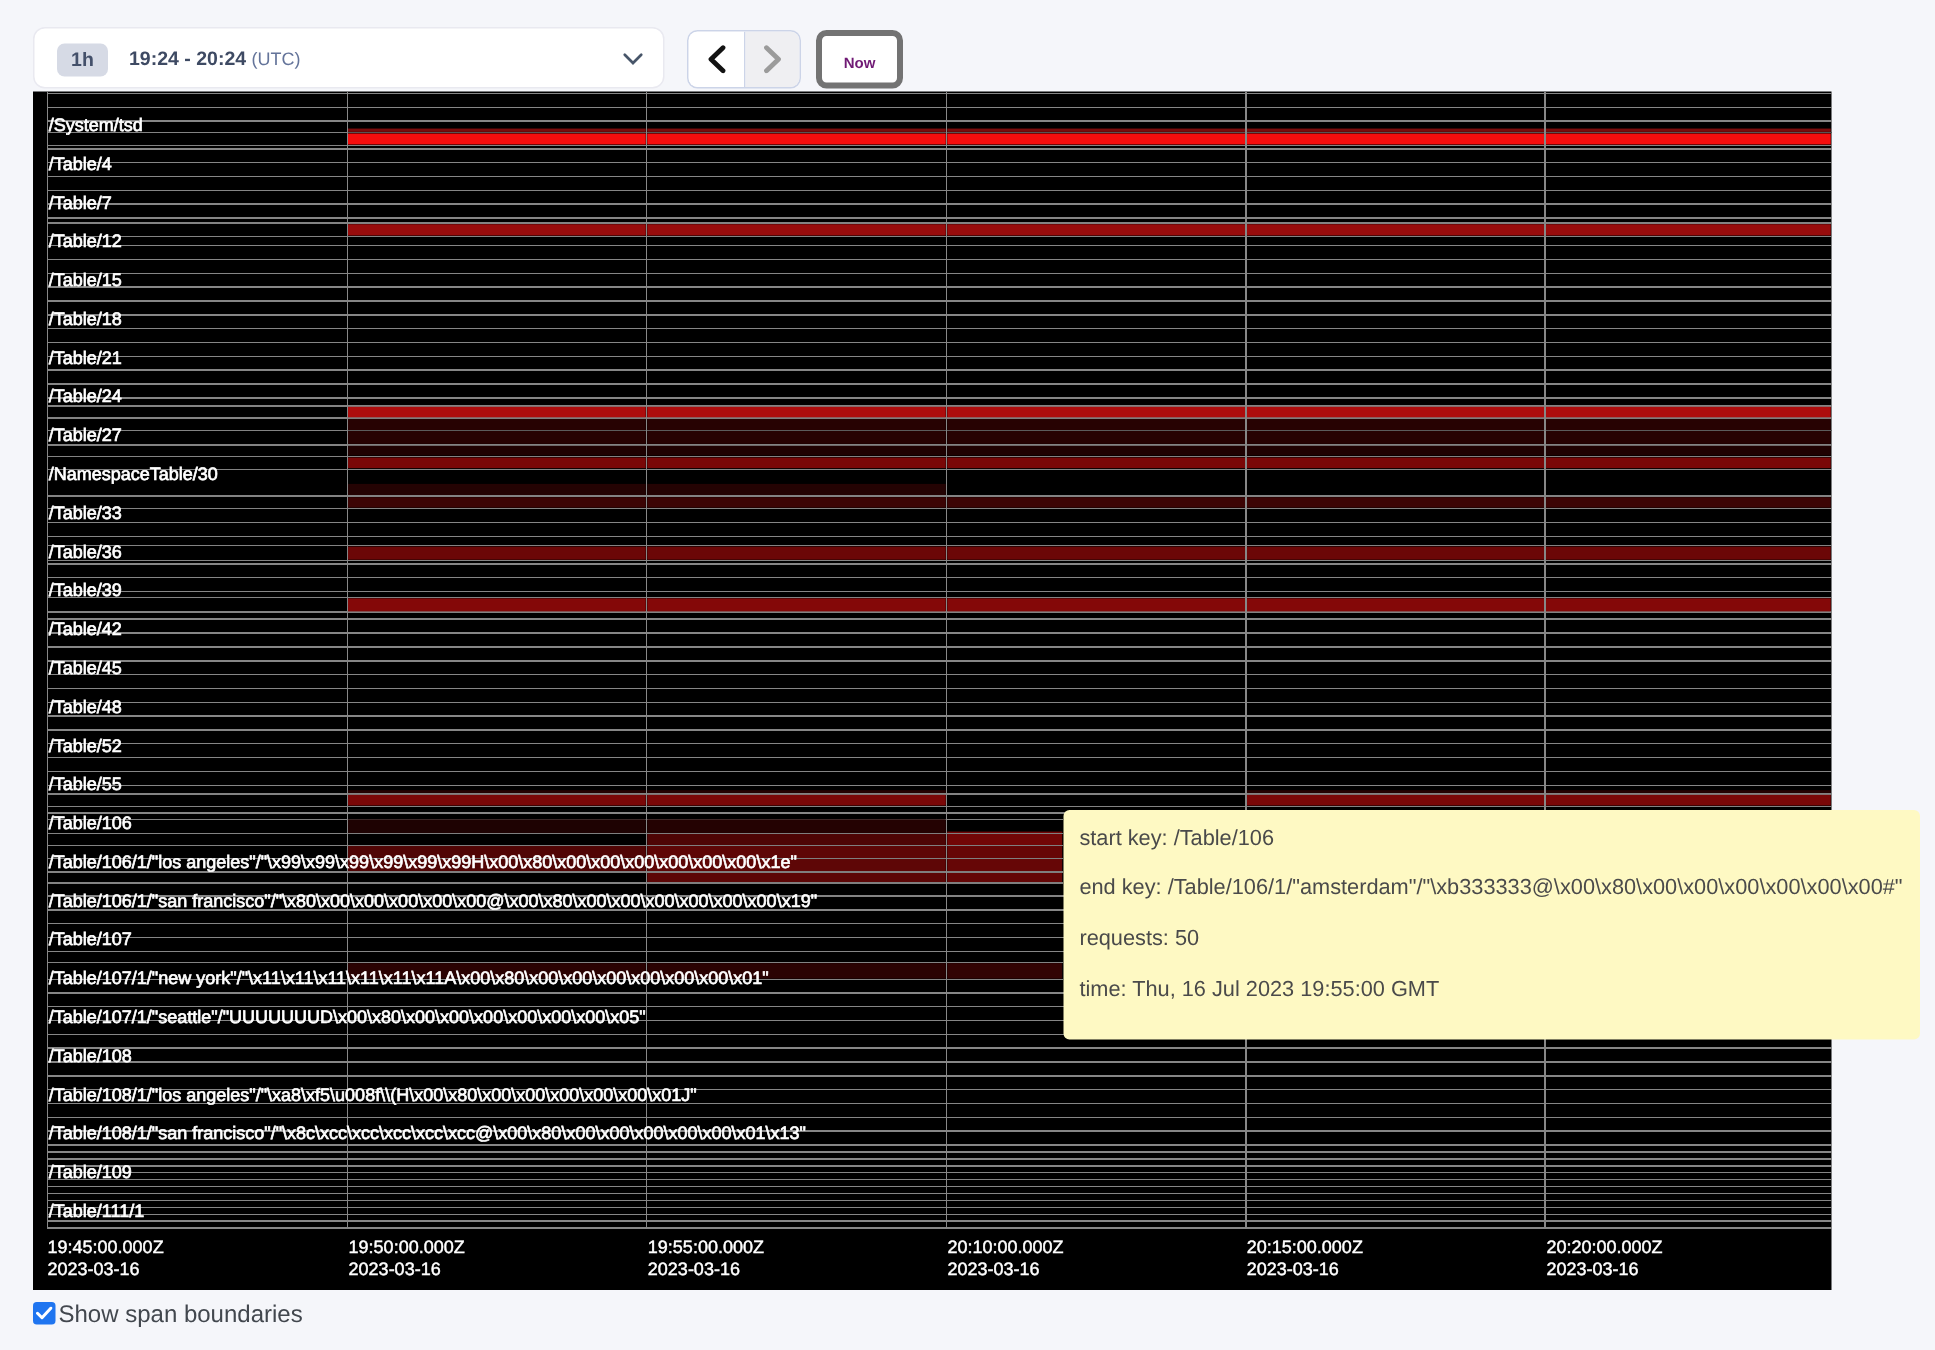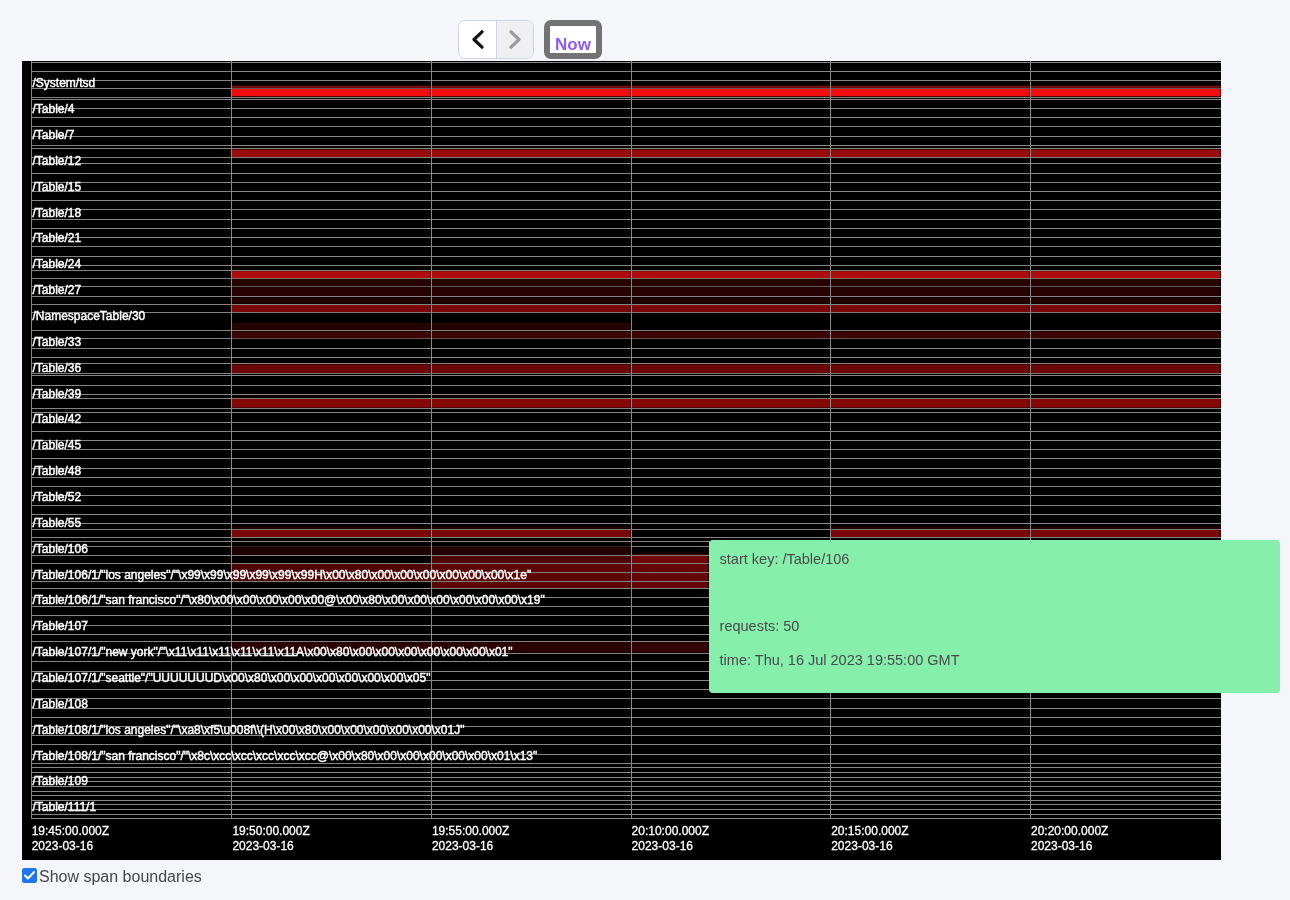--- a/index.html
+++ b/index.html
@@ -5,22 +5,22 @@
 .lbl{fill:#fff;font-size:12px;stroke:#fff;stroke-width:0.45;paint-order:stroke;font-family:"Liberation Sans",sans-serif}
 .ax{fill:#fff;font-size:12px;stroke:#fff;stroke-width:0.3;paint-order:stroke;font-family:"Liberation Sans",sans-serif}
 #selbar{position:absolute;left:22px;top:18px;width:421px;height:41px;background:#fff;border:1px solid #e9e9f0;border-radius:8px;box-sizing:border-box}
 #badge{position:absolute;left:15px;top:10px;width:34px;height:22px;background:#d6dae5;border-radius:5px;font-size:13px;font-weight:700;color:#44506a;text-align:center;line-height:22px}
 #times{position:absolute;left:63px;top:12px;font-size:13px;font-weight:700;color:#3e4a63}
 #utc{font-weight:400;font-size:12px;color:#64749a}
 #ddchev{position:absolute;right:13px;top:16px}
 #navgrp{position:absolute;left:458px;top:20px;width:76px;height:39px;border:1px solid #ccd4e8;border-radius:7px;box-sizing:border-box;overflow:hidden;display:flex}
 #navback{width:37px;height:100%;background:#fff;border-right:1px solid #ccd4e8;display:flex;align-items:center;justify-content:center}
 #navfwd{flex:1;height:100%;background:#efeff2;display:flex;align-items:center;justify-content:center}
-#nowbtn{position:absolute;left:544px;top:20px;width:58px;height:39px;background:#fff;border:6px solid #737373;border-radius:7px;box-sizing:border-box;font-size:17px;font-weight:700;color:#8b5cf6;text-align:center;line-height:37px}
-#tooltip{position:absolute;left:708.6px;top:539.8px;width:571px;height:153px;background:#86efac;border-radius:4px}
+#nowbtn{position:absolute;left:544px;top:20px;width:58px;height:39px;background:#fff;border:4px solid #737373;border-radius:7px;box-sizing:border-box;font-size:10px;font-weight:700;color:#701a75;text-align:center;line-height:37px}
+#tooltip{position:absolute;left:708.6px;top:539.8px;width:571px;height:153px;background:#fef9c3;border-radius:4px}
 .tl{position:absolute;left:11px;font-size:14.5px;color:#4a4a4a;white-space:pre}
 #cbrow{position:absolute;left:22px;top:867px;height:16px}
 #cbox{position:absolute;left:0;top:1px;width:14.5px;height:14.5px;background:#1f75f0;border-radius:2.5px;display:inline-flex;align-items:center;justify-content:center}
 #cblbl{position:absolute;left:17px;top:0.5px;font-size:16px;color:#42474e;white-space:nowrap}
 </style></head><body>
 <div id="wrap">
 <svg width="1290" height="900" viewBox="0 0 1290 900" style="position:absolute;left:0;top:0">
 <rect x="22" y="61" width="1199" height="799" fill="#000"></rect>
 <path d="M31.5 62.3H1221 M31.5 71.5H1221 M31.5 80.7H1221 M31.5 99.2H1221 M31.5 108.4H1221 M31.5 117.6H1221 M31.5 126.9H1221 M31.5 136.1H1221 M31.5 145.3H1221 M31.5 163.8H1221 M31.5 173.0H1221 M31.5 182.2H1221 M31.5 191.4H1221 M31.5 200.7H1221 M31.5 209.9H1221 M31.5 219.1H1221 M31.5 228.3H1221 M31.5 237.6H1221 M31.5 246.8H1221 M31.5 256.0H1221 M31.5 265.2H1221 M31.5 348.2H1221 M31.5 357.5H1221 M31.5 375.9H1221 M31.5 385.1H1221 M31.5 394.4H1221 M31.5 412.8H1221 M31.5 422.0H1221 M31.5 431.3H1221 M31.5 440.5H1221 M31.5 449.7H1221 M31.5 458.9H1221 M31.5 468.2H1221 M31.5 477.4H1221 M31.5 486.6H1221 M31.5 495.8H1221 M31.5 505.1H1221 M31.5 514.3H1221 M31.5 523.5H1221 M31.5 541.9H1221 M31.5 597.3H1221 M31.5 606.5H1221 M31.5 615.7H1221 M31.5 625.0H1221 M31.5 634.2H1221 M31.5 661.9H1221 M31.5 671.1H1221 M31.5 680.3H1221 M31.5 689.5H1221 M31.5 698.8H1221 M31.5 708.0H1221 M31.5 717.2H1221 M31.5 726.4H1221 M31.5 735.7H1221 M31.5 744.9H1221 M31.5 754.1H1221 M31.5 763.3H1221 M31.5 767.9H1221 M31.5 772.5H1221 M31.5 777.2H1221 M31.5 781.8H1221 M31.5 786.4H1221 M31.5 791.0H1221 M31.5 795.6H1221 M31.5 800.3H1221 M31.5 804.9H1221 M31.5 809.5H1221 M31.5 814.1H1221 M31.5 818.7H1221" stroke="#868686" stroke-width="1" shape-rendering="crispEdges"></path>
 <path d="M31.5 88.3H1221 M31.5 97.1H1221 M31.5 148.8H1221 M31.5 157.7H1221 M31.5 270.5H1221 M31.5 278.7H1221 M31.5 286.9H1221 M31.5 296.6H1221 M31.5 304.4H1221 M31.5 312.9H1221 M31.5 330.8H1221 M31.5 338.9H1221 M31.5 363.8H1221 M31.5 373.6H1221 M31.5 398.3H1221 M31.5 408.1H1221 M31.5 529.2H1221 M31.5 537.6H1221 M31.5 546.2H708.6 M31.5 555.5H708.6 M31.5 563.5H708.6 M31.5 572.4H708.6 M31.5 581.3H708.6 M31.5 588.6H708.6 M31.5 597.2H708.6 M31.5 641.6H708.6 M31.5 653.0H708.6" stroke="#838383" stroke-width="1" shape-rendering="crispEdges"></path>
@@ -141,22 +141,30 @@
         <text x="631.6" y="835.3" class="ax">20:10:00.000Z</text>
         <text x="631.6" y="850.3" class="ax">2023-03-16</text>
         <text x="831.2" y="835.3" class="ax">20:15:00.000Z</text>
         <text x="831.2" y="850.3" class="ax">2023-03-16</text>
         <text x="1031.0" y="835.3" class="ax">20:20:00.000Z</text>
         <text x="1031.0" y="850.3" class="ax">2023-03-16</text>
       </g>
 </svg>
 <div id="tooltip">
 <div class="tl" style="top:11px">start key: /Table/106</div>
+<div class="tl" style="top:44.6px">end key: /Table/106/1/"amsterdam"/"\xb333333@\x00\x80\x00\x00\x00\x00\x00\x00#"</div>
 <div class="tl" style="top:78.2px">requests: 50</div>
 <div class="tl" style="top:111.8px">time: Thu, 16 Jul 2023 19:55:00 GMT</div>
+</div>
+<div id="selbar">
+  <span id="badge">1h</span>
+  <span id="times">19:24 - 20:24 <span id="utc">(UTC)</span></span>
+  <svg id="ddchev" width="14" height="9" viewBox="0 0 14 9">
+        <path d="M1.5 1.5 7 7l5.5-5.5" fill="none" stroke="#475569" stroke-width="1.8" stroke-linecap="round"></path>
+      </svg>
 </div>
 <div id="navgrp">
   <div id="navback">
         <svg width="13" height="19" viewBox="0 0 13 19">
           <path d="M11 1.8 3 9.5l8 7.7" fill="none" stroke="#131313" stroke-width="3.2" stroke-linecap="round" stroke-linejoin="round"></path>
         </svg>
       </div>
   <div id="navfwd">
         <svg width="13" height="19" viewBox="0 0 13 19">
           <path d="M2 1.8 10 9.5l-8 7.7" fill="none" stroke="#9b9b9b" stroke-width="3.2" stroke-linecap="round" stroke-linejoin="round"></path>

